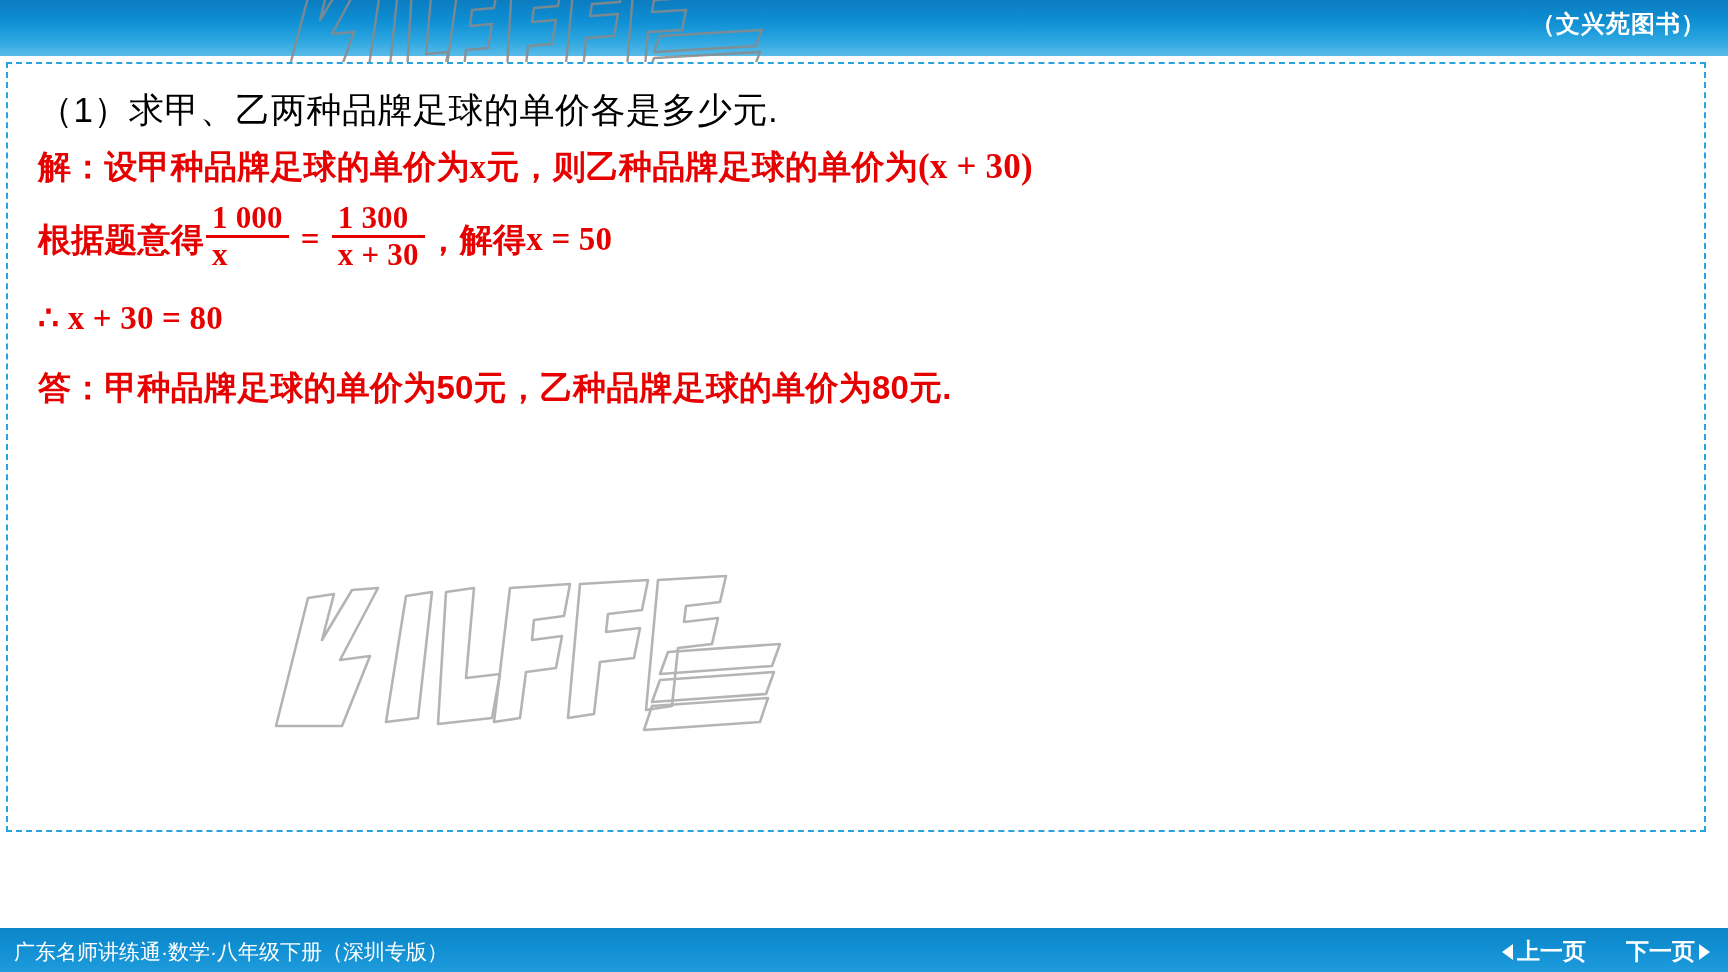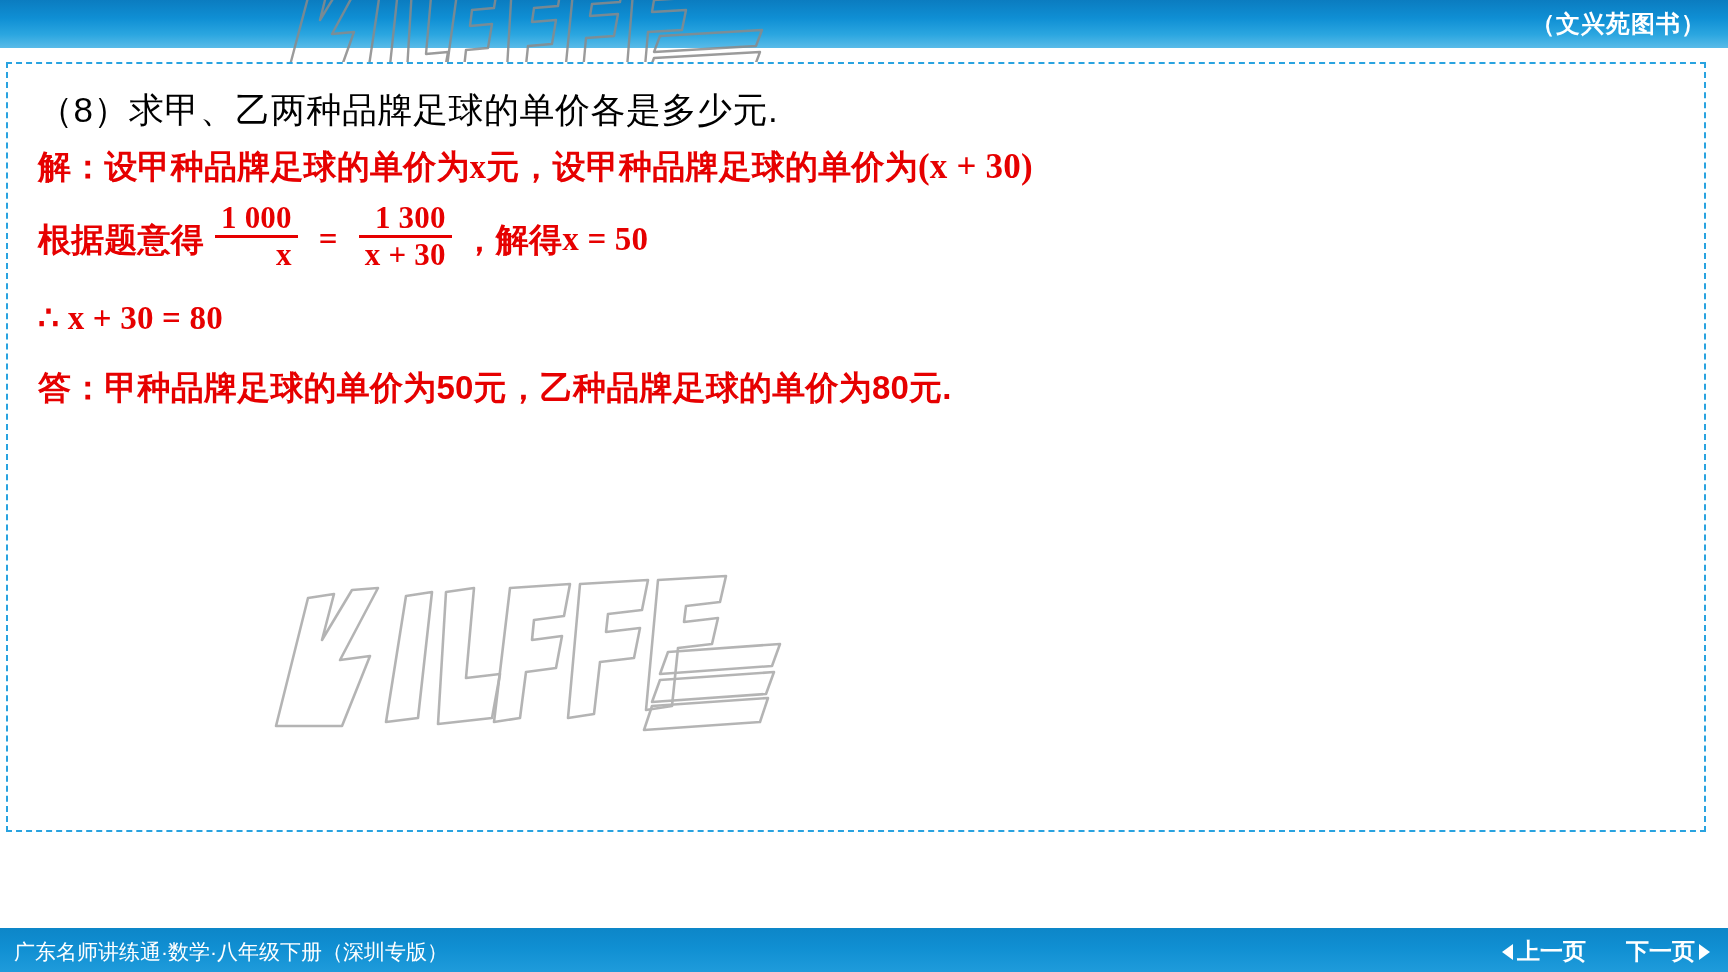--- a/index.html
+++ b/index.html
@@ -6,21 +6,21 @@
   body{
     width:1728px;height:972px;
     background:#ffffff;
     font-family:"Liberation Sans","DejaVu Sans",sans-serif;
     overflow:hidden;
     position:relative;
   }
 
   
   .header{
-    position:absolute;left:0;top:0;width:1728px;height:48px;
+    position:absolute;left:0;top:0;width:1728px;height:56px;
     background:linear-gradient(to bottom,#0b7cc0 0%,#0f8fd4 38%,#2ba6e0 72%,#59bbe8 100%);
     overflow:hidden;
   }
   .header .brand{
     position:absolute;right:22px;top:8px;
     color:#ffffff;
     font-size:24px;font-weight:bold;
     letter-spacing:1px;
     white-space:nowrap;
   }
@@ -80,26 +80,26 @@
     font-weight:bold;
     font-style:normal;
     font-size:33px;
   }
   .mathvar.big{font-size:35px;}
 
   
   .frac{
     display:inline-block;
     vertical-align:middle;
-    text-align:right;
+    text-align:left;
     font-family:"Liberation Serif","DejaVu Serif",serif;
     font-weight:bold;
     position:relative;
     top:-2px;
-    margin:0 11px;
+    margin:0 2px;
   }
   .frac .num{
     display:block;
     font-size:31px;
     line-height:1.05;
     padding:0 6px;
     border-bottom:3px solid #e60000;
   }
   .frac .den{
     display:block;
@@ -181,24 +181,24 @@
       <path d="M324 28 L392 24 L386 54 L352 58 L350 76 L384 72 L378 102 L344 106 L338 158 L312 162 Z"></path>
       <path d="M402 24 L470 20 L464 46 L430 50 L428 66 L462 62 L456 88 L422 92 L416 150 L390 154 Z"></path>
       <path d="M412 96 L524 88 L516 110 L404 118 Z"></path>
       <path d="M404 124 L518 116 L510 138 L396 146 Z"></path>
       <path d="M396 150 L512 142 L504 166 L388 174 Z"></path>
     </g>
   </svg>
 
   <div class="lines">
 
-    <div class="line q-line">（8）求甲、乙两种品牌足球的单价各是多少元.</div>
+    <div class="line q-line">（1）求甲、乙两种品牌足球的单价各是多少元.</div>
 
     <div class="line r-line">
-      <span>解：设甲种品牌足球的单价为</span><span class="mathvar">x</span><span>元，设甲种品牌足球的单价为</span><span class="mathvar big">(x + 30)</span>
+      <span>解：设甲种品牌足球的单价为</span><span class="mathvar">x</span><span>元，则乙种品牌足球的单价为</span><span class="mathvar big">(x + 30)</span>
     </div>
 
     <div class="line r-line eq-line">
       <span class="inline-mid">根据题意得</span><span class="frac"><span class="num">1 000</span><span class="den">x</span></span><span class="eqsign">=</span><span class="frac"><span class="num">1 300</span><span class="den">x + 30</span></span><span class="inline-mid">，</span><span class="inline-mid">解得</span><span class="mathvar inline-mid">x = 50</span>
     </div>
 
 
     <div class="line r-line mathvar">∴ x + 30 = 80</div>
 
     <div class="line r-line ans-line">答：甲种品牌足球的单价为50元，乙种品牌足球的单价为80元.</div>

